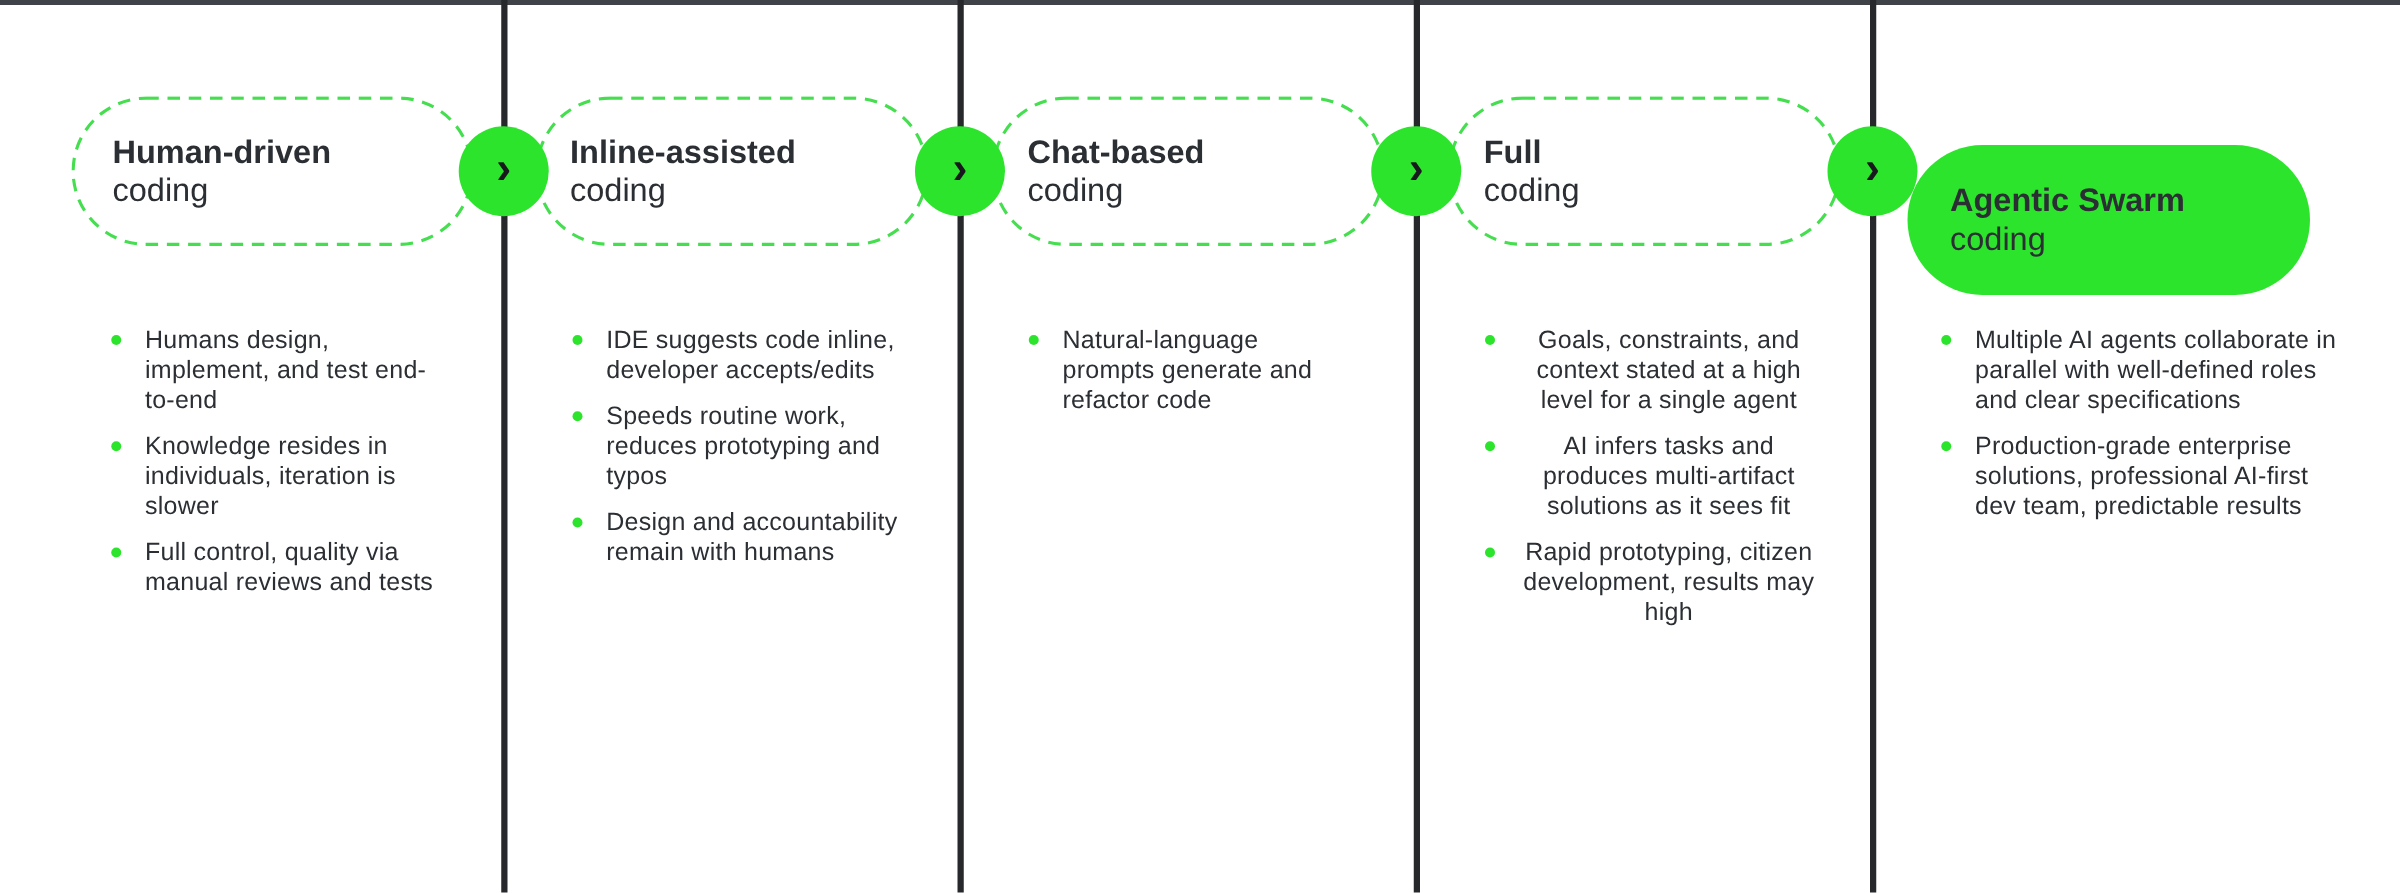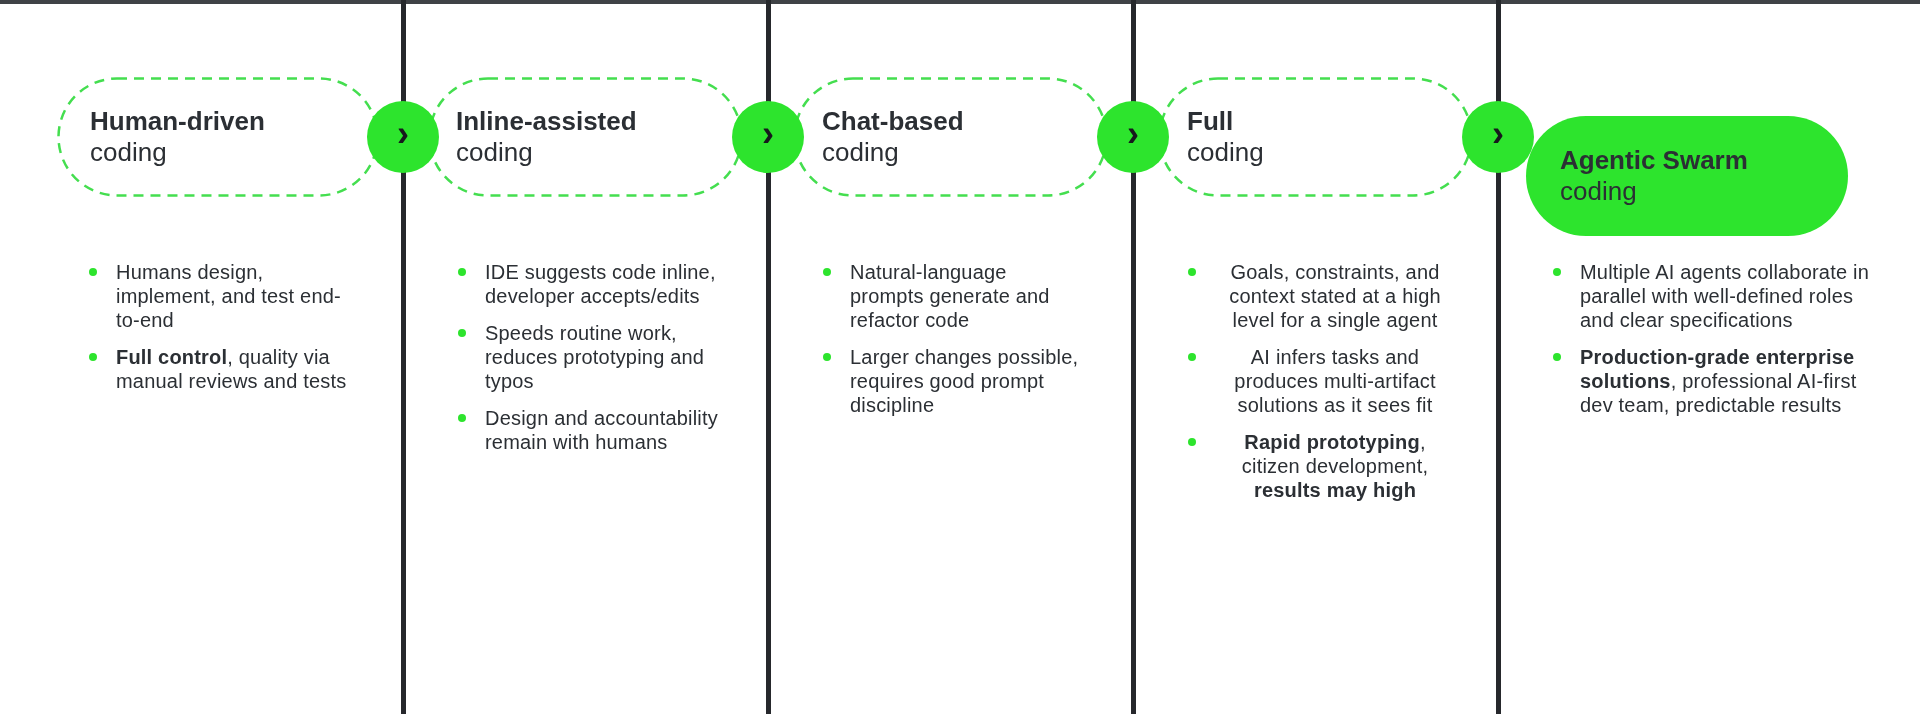--- a/index.html
+++ b/index.html
@@ -72,21 +72,21 @@
     letter-spacing: 0.2px;
     color: var(--ink);
   }
   .bullets li + li { margin-top: 13px; }
   .bullets li::before {
     content: "";
     position: absolute; left: 1px; top: 8px;
     width: 8px; height: 8px; border-radius: 50%;
     background: var(--green);
   }
-  .bullets strong { font-weight: 700; color: var(--ink); }
+  .bullets strong { font-weight: 400; color: var(--ink); }
 </style>
 </head>
 <body>
 
 <div class="top-rule"></div>
 <div id="dividers">
     <div class="divider" style="left: 401px;"></div>
     <div class="divider" style="left: 766px;"></div>
     <div class="divider" style="left: 1131px;"></div>
     <div class="divider" style="left: 1496px;"></div>
@@ -94,20 +94,21 @@
 <div id="stages">
     <div class="pill" style="left: 57px; width: 322px; padding-left: 33px;">
       <svg class="dash-border" width="322" height="120">
         <rect x="1.5" y="1.5" width="319" height="117" rx="58.5" fill="none" stroke="var(--dash-green)" stroke-width="2.5" stroke-dasharray="10 7"></rect>
       </svg>
       <span class="t1">Human-driven</span>
       <span class="t2">coding</span>
     </div>
     <ul class="bullets" style="left: 88px; width: 268px;">
       <li><span>Humans design, implement, and test end-to-end</span></li>
+      <li><span>Knowledge resides in individuals, iteration is slower</span></li>
       <li><strong>Full control</strong><span>, quality via manual reviews and tests</span></li>
     </ul>
     <div class="pill" style="left: 428px; width: 315px; padding-left: 28px;">
       <svg class="dash-border" width="315" height="120">
         <rect x="1.5" y="1.5" width="312" height="117" rx="58.5" fill="none" stroke="var(--dash-green)" stroke-width="2.5" stroke-dasharray="10 7"></rect>
       </svg>
       <span class="t1">Inline-assisted</span>
       <span class="t2">coding</span>
     </div>
     <ul class="bullets" style="left: 457px; width: 280px;">
@@ -117,21 +118,20 @@
     </ul>
     <div class="pill" style="left: 793px; width: 315px; padding-left: 29px;">
       <svg class="dash-border" width="315" height="120">
         <rect x="1.5" y="1.5" width="312" height="117" rx="58.5" fill="none" stroke="var(--dash-green)" stroke-width="2.5" stroke-dasharray="10 7"></rect>
       </svg>
       <span class="t1">Chat-based</span>
       <span class="t2">coding</span>
     </div>
     <ul class="bullets" style="left: 822px; width: 263px;">
       <li><span>Natural-language prompts generate and refactor code</span></li>
-      <li><span>Larger changes possible, requires good prompt discipline</span></li>
     </ul>
     <div class="pill" style="left: 1158px; width: 315px; padding-left: 29px;">
       <svg class="dash-border" width="315" height="120">
         <rect x="1.5" y="1.5" width="312" height="117" rx="58.5" fill="none" stroke="var(--dash-green)" stroke-width="2.5" stroke-dasharray="10 7"></rect>
       </svg>
       <span class="t1">Full</span>
       <span class="t2">coding</span>
     </div>
     <ul class="bullets" style="left: 1187px; width: 268px; text-align: center;">
       <li><span>Goals, constraints, and context stated at a high level for a single agent</span></li>

